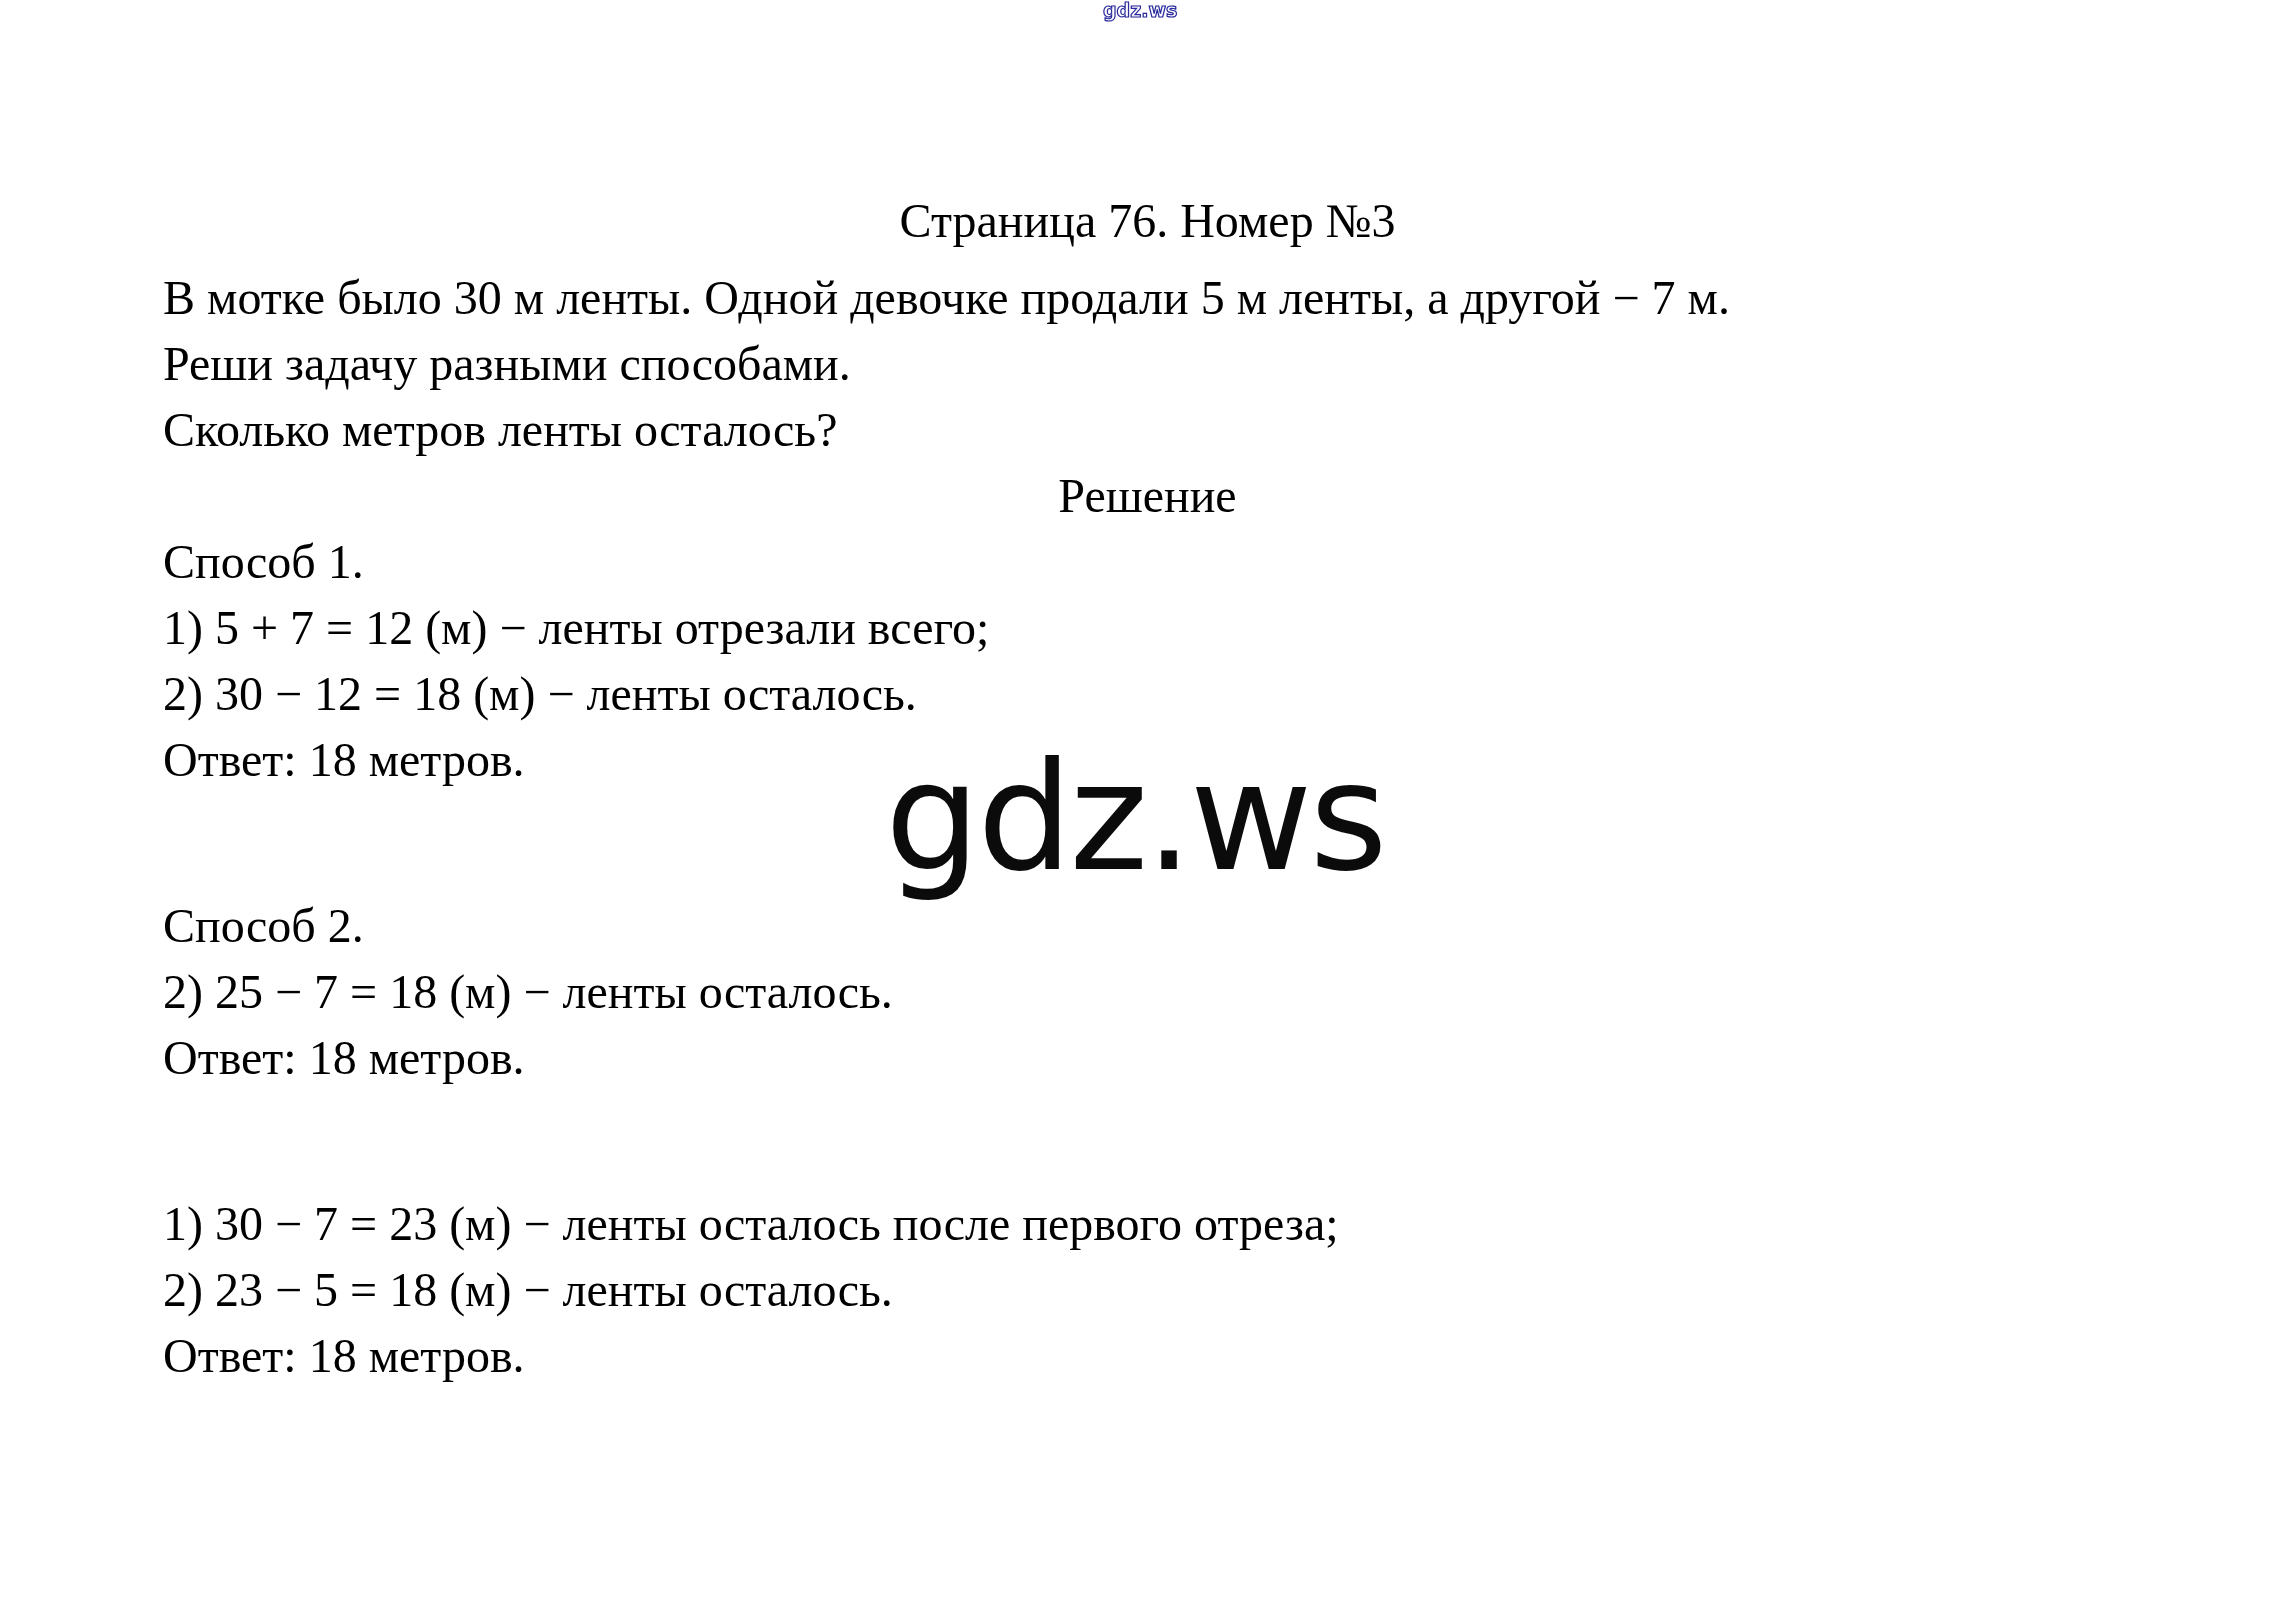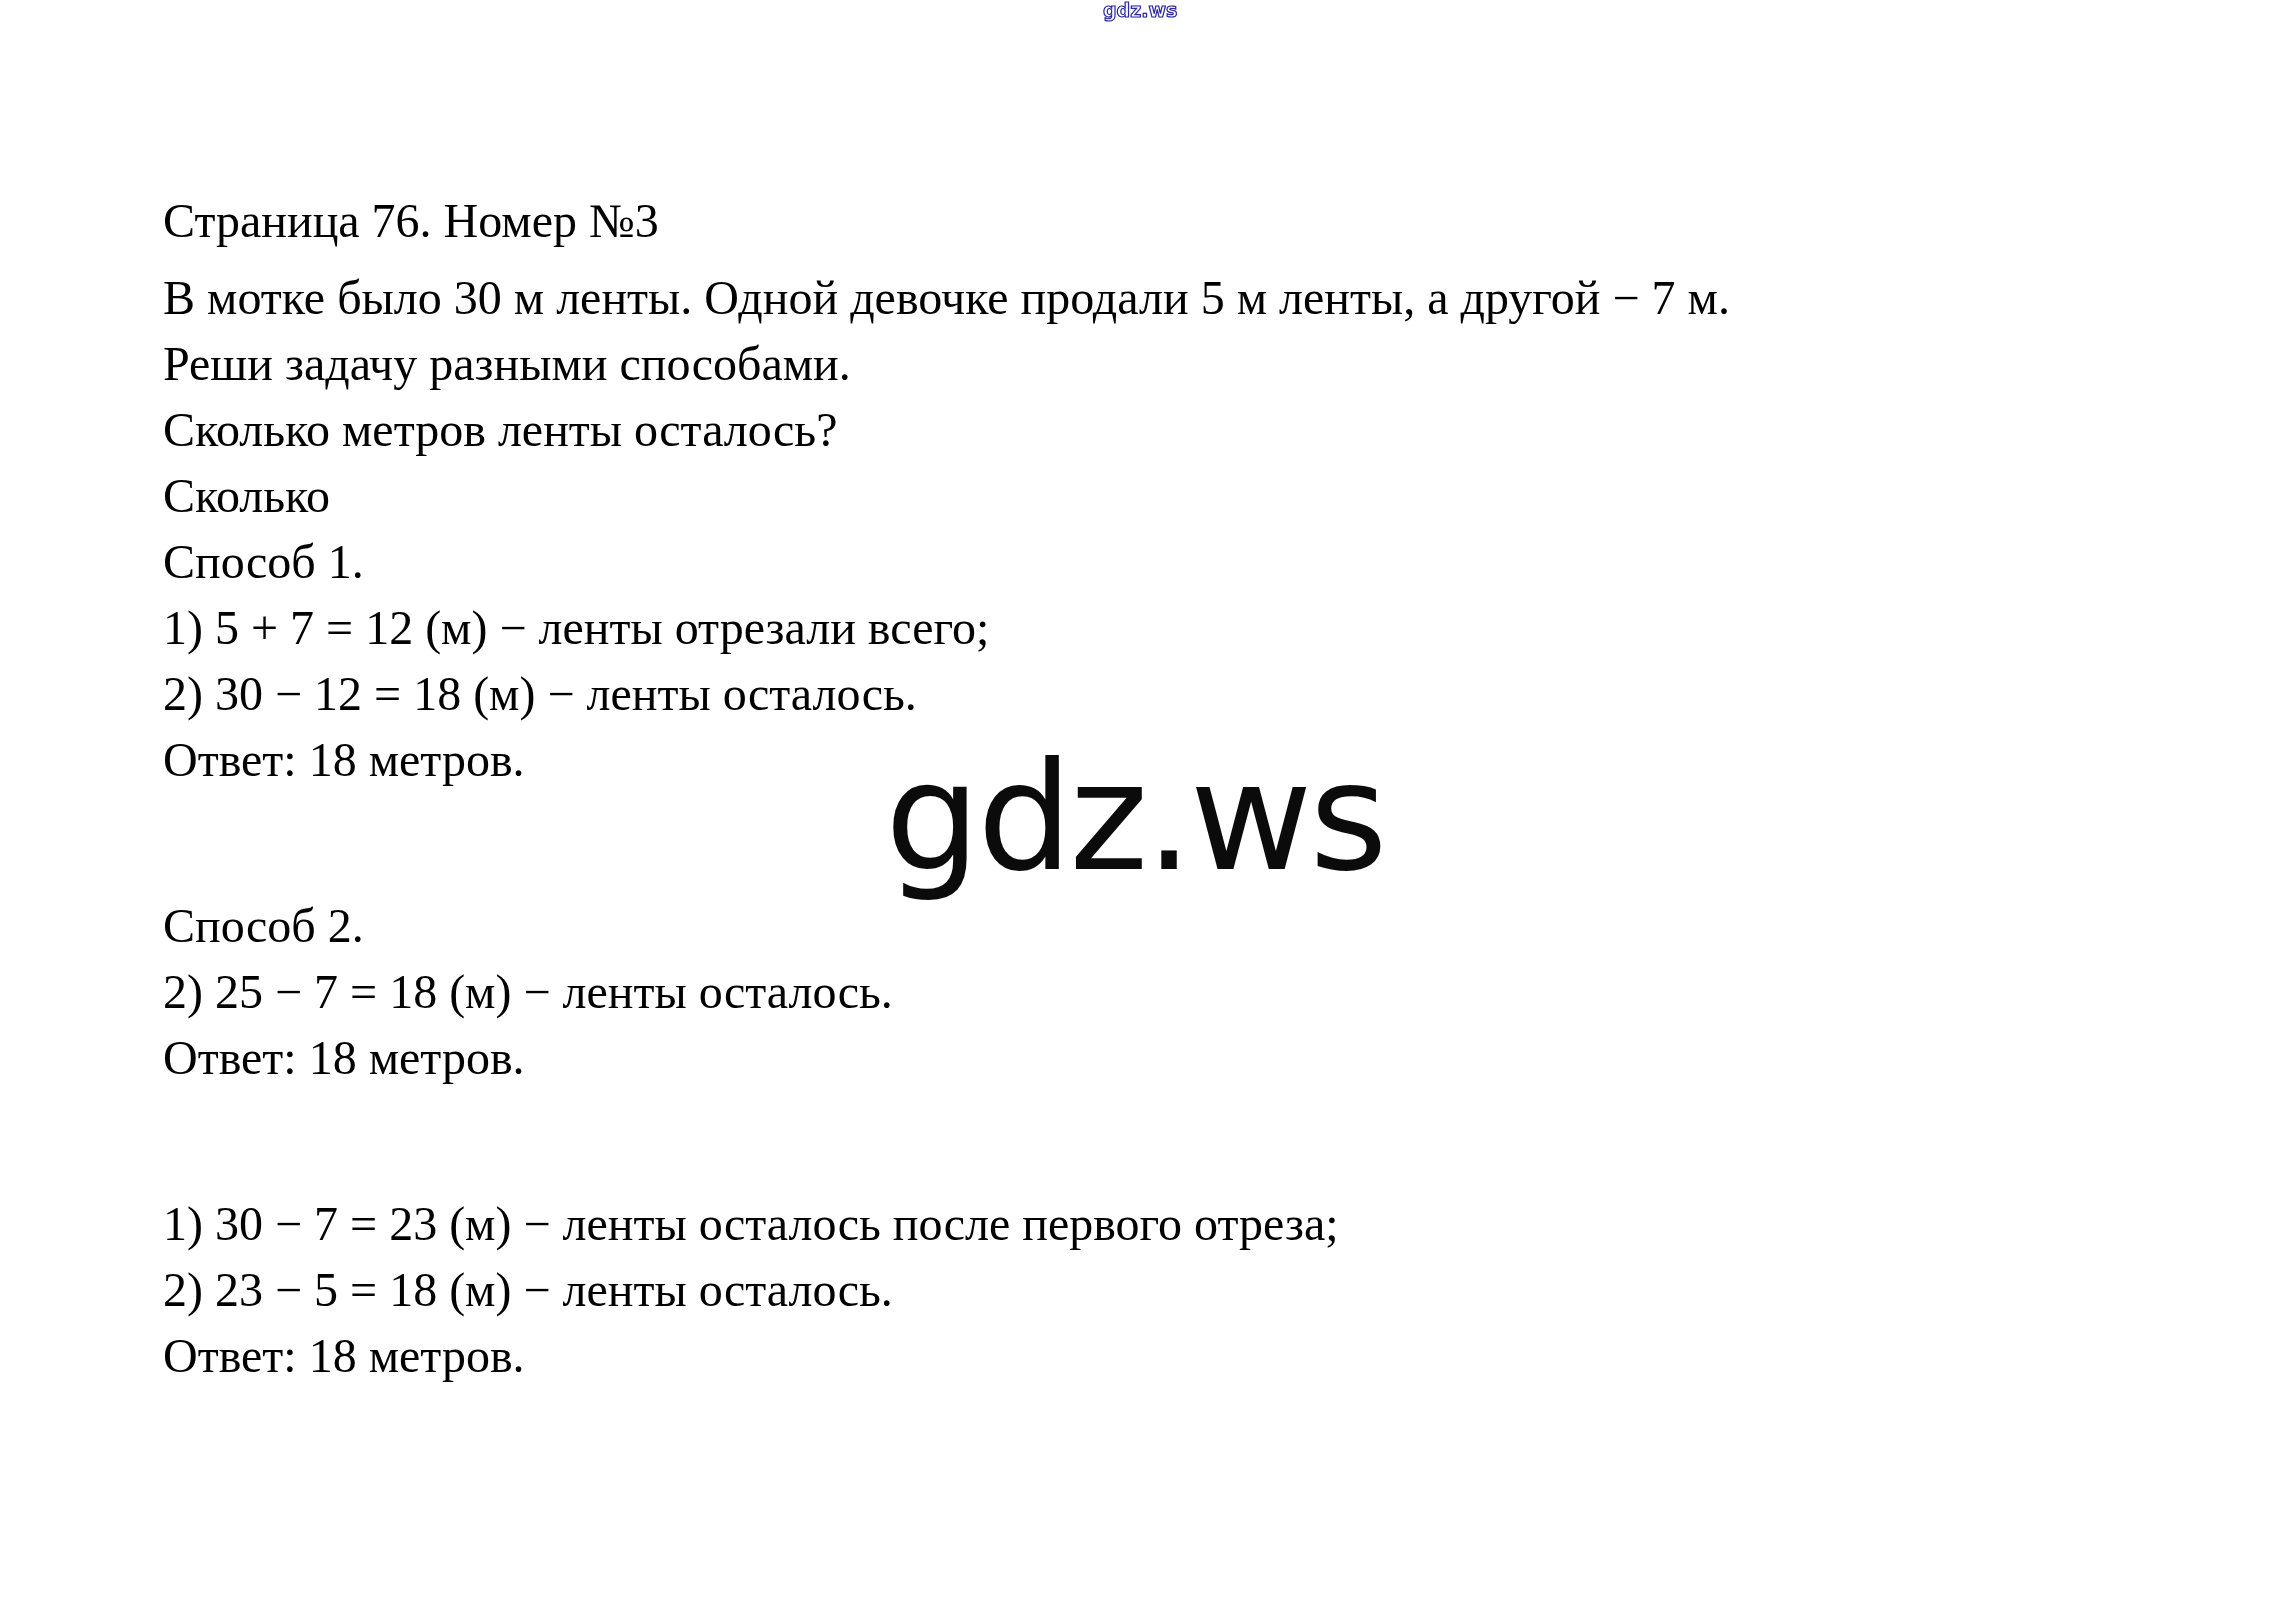--- a/index.html
+++ b/index.html
@@ -38,20 +38,21 @@
     box-sizing: border-box;
   }
   .line {
     font-size: 48px;
     line-height: 66px;
     margin: 0;
     white-space: nowrap;
     font-weight: normal;
   }
   .centered {
+    text-align: center;
   }
   .title {
     margin-bottom: 11px;
   }
   .method {
     margin: 0;
   }
   .method + .method {
     margin-top: 100px;
   }
@@ -75,21 +76,21 @@
   <div class="top-watermark">gdz.ws</div>
 
   <div class="content">
 
     <div class="line centered title">Страница 76. Номер №3</div>
 
     <p class="line">В мотке было 30 м ленты. Одной девочке продали 5 м ленты, а другой − 7 м.</p>
     <p class="line">Реши задачу разными способами.</p>
     <p class="line">Сколько метров ленты осталось?</p>
 
-    <div class="line centered">Сколько</div>
+    <div class="line centered">Решение</div>
 
     <section class="method">
       <p class="line">Способ 1.</p>
       <p class="line">1) 5 + 7 = 12 (м) − ленты отрезали всего;</p>
       <p class="line">2) 30 − 12 = 18 (м) − ленты осталось.</p>
       <p class="line">Ответ: 18 метров.</p>
     </section>
 
     <section class="method">
       <p class="line">Способ 2.</p>

